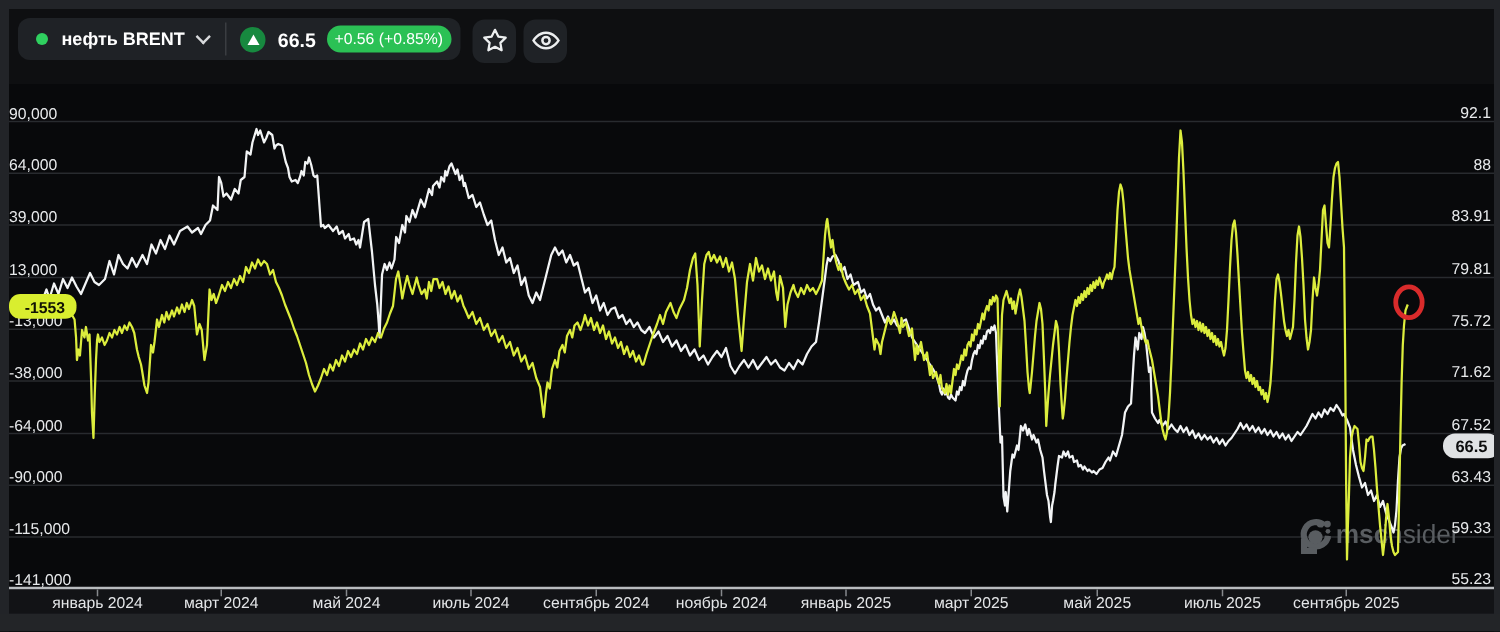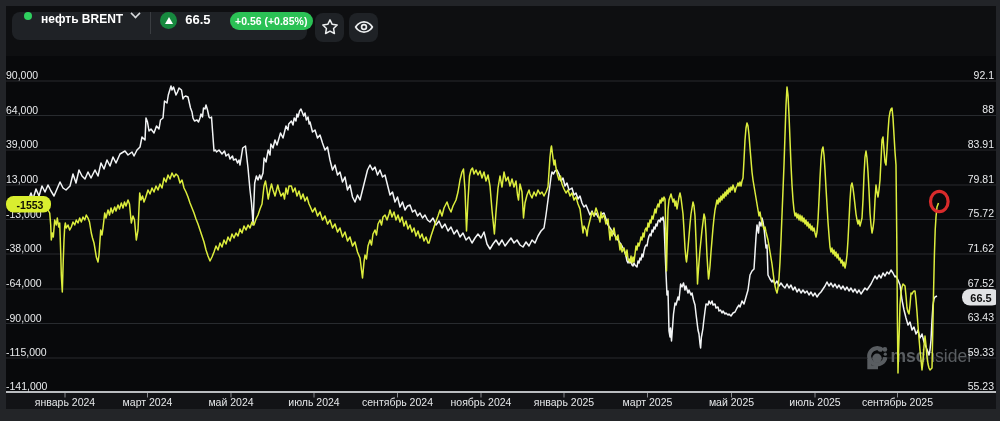--- a/index.html
+++ b/index.html
@@ -2,29 +2,29 @@
 <html><head><meta charset="utf-8">
 <style>
   html,body{margin:0;padding:0}
   body{width:1000px;height:421px;background:#08090b;font-family:"Liberation Sans",sans-serif;position:relative;overflow:hidden}
   .frame-l{position:absolute;left:0;top:0;width:6px;height:421px;background:#222428}
   .frame-t{position:absolute;left:0;top:0;width:1000px;height:6px;background:#222428}
   .frame-r{position:absolute;right:0;top:0;width:4px;height:421px;background:#222428}
   .frame-b{position:absolute;left:0;top:409px;width:1000px;height:12px;background:#232528}
   .topbar{position:absolute;left:6px;top:6px;width:990px;height:50px;background:#0e0f11}
   .xband{position:absolute;left:6px;top:393px;width:990px;height:16px;background:#121316}
-  .pill{position:absolute;left:12px;top:12px;width:295px;height:28px;background:#1f2226;border-radius:8px;display:flex;align-items:flex-start}
+  .pill{position:absolute;left:12px;top:12px;width:295px;height:28px;background:#1f2226;border-radius:8px;display:flex;align-items:center}
   .dot{width:8px;height:8px;border-radius:50%;background:#2fd05f;margin-left:12px;flex:none}
   .tname{color:#fff;font-weight:bold;font-size:12px;margin-left:9px;white-space:nowrap;flex:none}
   .chev{width:7px;height:7px;margin-left:8px;margin-top:-3px;flex:none;border-right:2px solid #d8dadc;border-bottom:2px solid #d8dadc;transform:rotate(45deg) scale(.8)}
   .divider{width:1px;height:22px;background:#3a3d41;margin-left:10px;flex:none}
   .gcirc{width:17px;height:17px;border-radius:50%;background:#17893f;margin-left:9px;position:relative;flex:none}
   .gcirc:after{content:"";position:absolute;left:4.5px;top:5px;width:0;height:0;border-left:4px solid transparent;border-right:4px solid transparent;border-bottom:7px solid #fff}
   .val{color:#fff;font-weight:bold;font-size:13px;margin-left:8px;flex:none}
-  .gpill{margin-left:19px;background:#2bc155;border-radius:9px;height:18px;line-height:18px;padding:0 5.5px;color:#fff;font-weight:bold;font-size:10.5px;white-space:nowrap;flex:none}
+  .gpill{margin-left:7px;background:#2bc155;border-radius:9px;height:18px;line-height:18px;padding:0 5.5px;color:#fff;font-weight:normal;font-size:10.5px;white-space:nowrap;flex:none}
   .btn{position:absolute;top:12.5px;width:29px;height:29px;background:#1f2226;border-radius:8px;display:flex;align-items:center;justify-content:center}
   .b1{left:315px} .b2{left:349px}
 </style></head>
 <body>
 <div class="frame-t"></div>
 <div class="topbar"></div>
 <div class="xband"></div>
 <svg width="1000" height="421" viewBox="0 0 1000 421" style="position:absolute;left:0;top:0">
 <line x1="6" y1="81" x2="996" y2="81" stroke="#282b2f" stroke-width="1"></line>
 <line x1="6" y1="115.5" x2="996" y2="115.5" stroke="#282b2f" stroke-width="1"></line>

